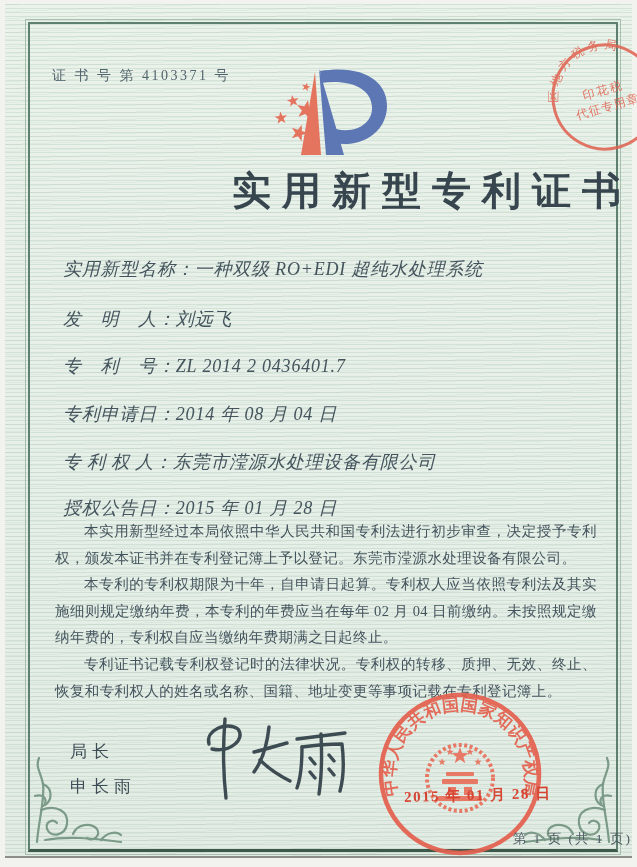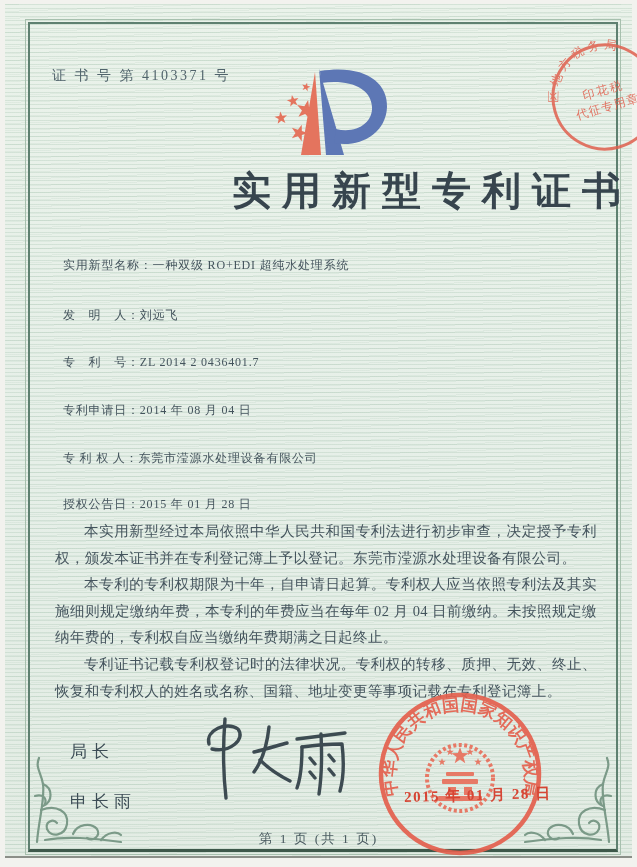--- a/index.html
+++ b/index.html
@@ -28,41 +28,41 @@
     font-size:14px;letter-spacing:2.5px;color:#51646c;white-space:pre;
   }
   .logo{position:absolute;left:247px;top:52px;}
   .title{
     position:absolute;left:0;top:160px;width:100%;text-align:right;
     font-size:39px;font-weight:bold;letter-spacing:11px;color:#37454e;
     text-indent:11px;
   }
   .field{
     position:absolute;left:58px;
-    font-size:12px;color:#44545d;letter-spacing:.8px;white-space:pre;
+    font-size:18px;color:#44545d;letter-spacing:.8px;white-space:pre;font-style:italic;
   }
   .field .lab{white-space:pre;}
   .paras{
     position:absolute;left:50px;top:514px;width:542px;
     font-size:14.5px;line-height:26.6px;color:#44545d;text-align:justify;
     letter-spacing:.4px;
   }
   .paras p{margin:0;text-indent:2em;}
   .signer{position:absolute;left:65px;top:736px;font-size:17px;color:#3d4d56;letter-spacing:5px;}
-  .signer div{margin-bottom:27px;}
+  .signer div{margin-bottom:12px;}
   .signature-svg{position:absolute;left:192px;top:710px;}
   .seal{position:absolute;left:369px;top:684px;}
   .seal-date{
     position:absolute;left:399px;top:782px;
     font-size:15px;font-weight:600;color:#d64534;letter-spacing:1.5px;
     transform:rotate(-1.5deg);white-space:pre;
   }
   .corner-stamp{position:absolute;right:-32px;top:34px;transform:rotate(-16deg);}
   .footer{
-    position:absolute;left:0;top:826px;width:100%;text-align:center;
+    position:absolute;left:0;top:826px;width:100%;text-align:right;
     font-size:13.5px;color:#4c5d62;letter-spacing:2px;white-space:pre;
   }
   .flourish{position:absolute;bottom:12px;}
   .flourish.bl{left:26px;}
   .flourish.br{right:17px;transform:scaleX(-1);}
 </style>
 </head>
 <body>
 
 <div class="page">

